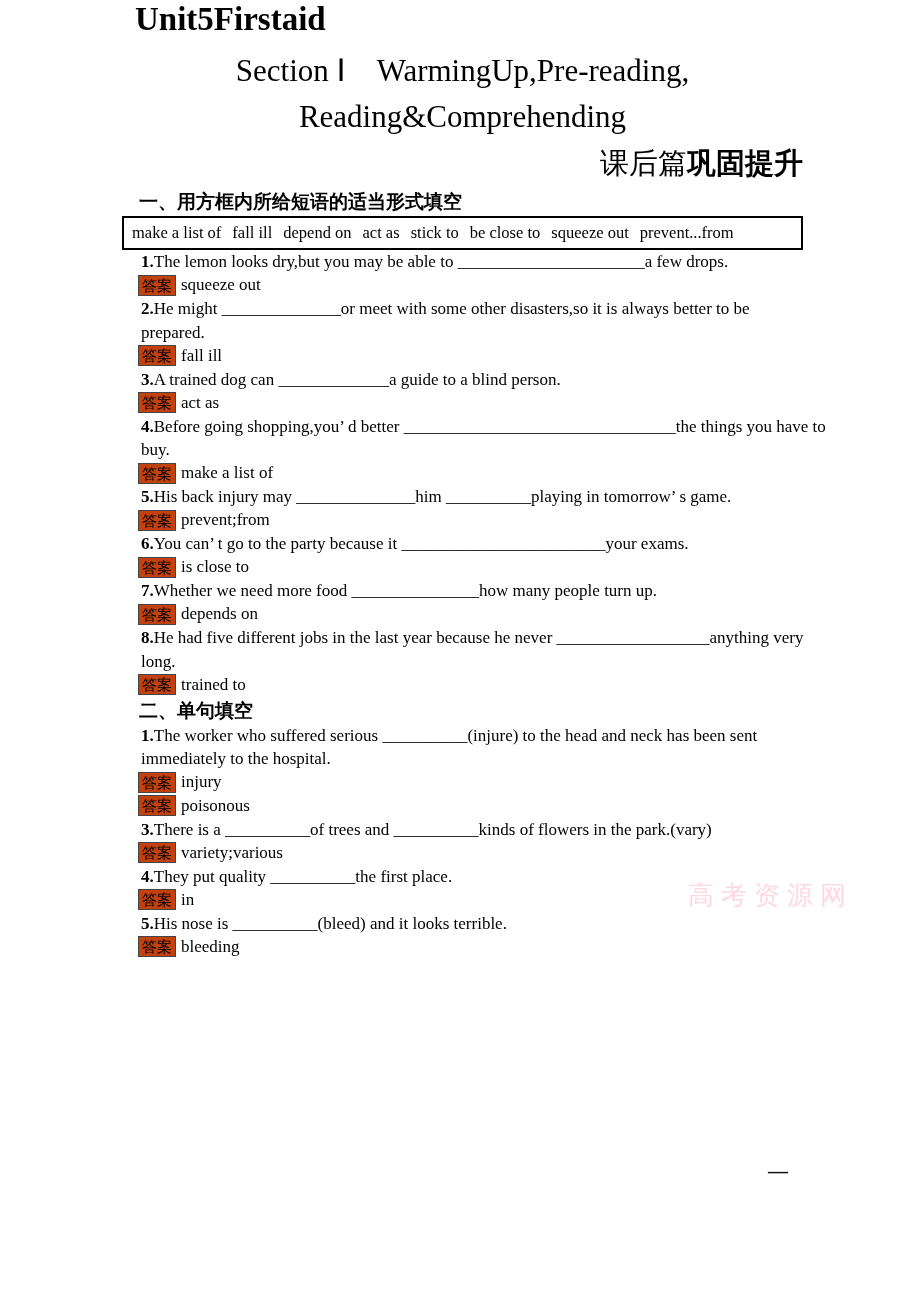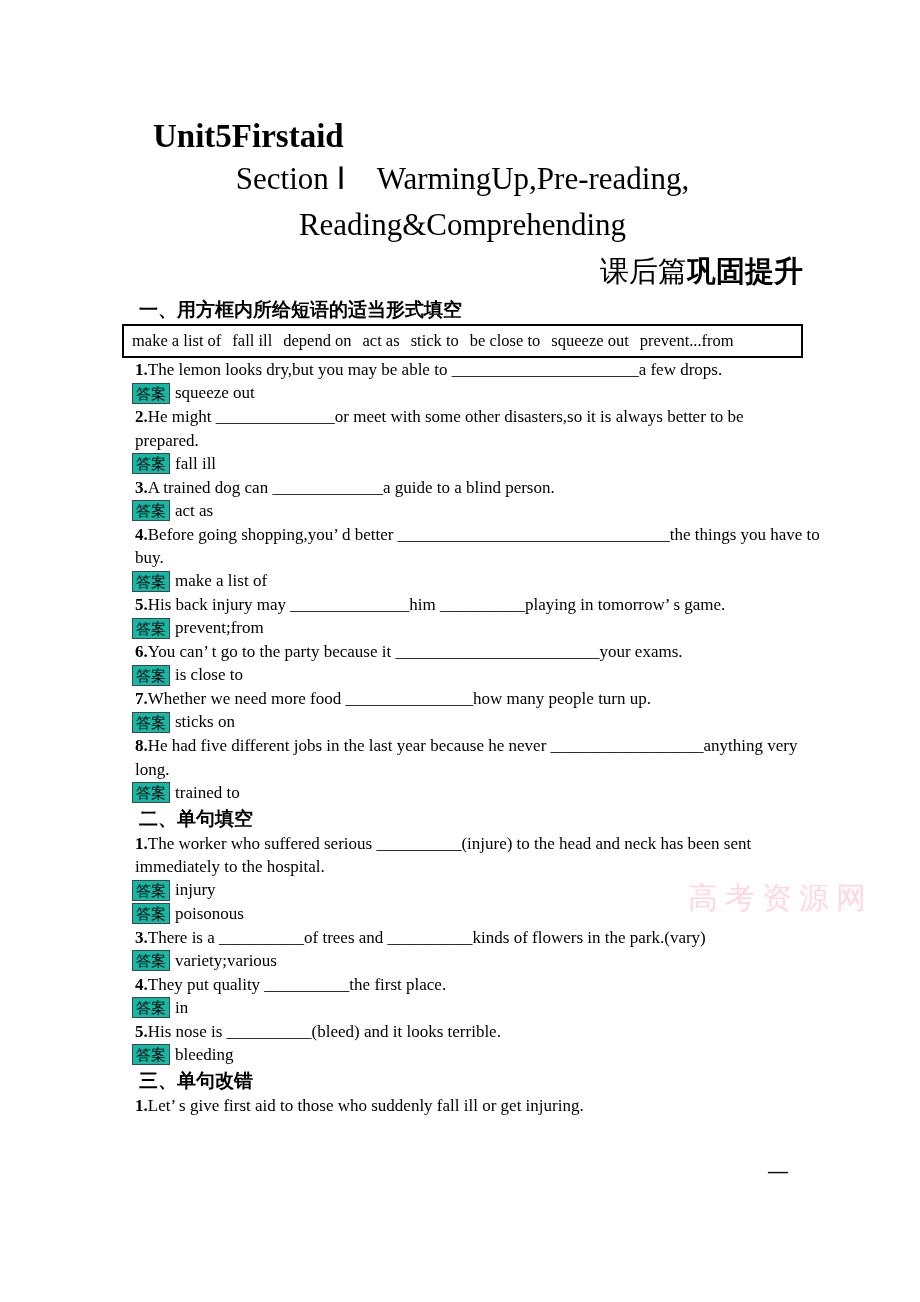--- a/index.html
+++ b/index.html
@@ -12,34 +12,33 @@
     font-family:"Liberation Serif", serif;
     color:#000;
   }
   .content {
     position:absolute;
     left:122px;
     top:0;
     width:681px;
   }
   .unit-title {
-    margin:0 0 0 31px;
-    padding-top:117px;
+    margin:0 0 0 13px;
     font-size:33px;
     line-height:39px;
     font-weight:bold;
     font-family:"Liberation Serif", serif;
   }
   .center-line {
     font-size:31px;
     line-height:46px;
     text-align:center;
     font-family:"Liberation Serif", serif;
   }
-  .center-line.first { }
+  .center-line.first { margin-top:9px; }
   .subheader {
     margin-top:3px;
     font-size:29px;
     line-height:41px;
     text-align:right;
   }
   .sub-reg { font-family:"Liberation Serif", serif; font-weight:normal; }
   .sub-bold { font-family:"Liberation Sans", sans-serif; font-weight:bold; }
   .sec-heading {
     margin:1px 0 1px 17px;
@@ -53,50 +52,50 @@
     margin-top:2px;
     border:2px solid #000;
     padding:3px 8px;
     display:flex;
     gap:11px;
     font-size:16.5px;
     line-height:24px;
     white-space:nowrap;
     box-sizing:border-box;
   }
-  .item { margin-left:13px; }
+  .item { margin-left:19px; }
   .q-line {
     font-size:17px;
     line-height:23.5px;
     white-space:nowrap;
   }
   .qnum { font-weight:bold; }
   .ans-row {
     display:flex;
     align-items:center;
     gap:5px;
     height:23.5px;
     margin-left:-3px;
   }
   .ans-badge {
     display:inline-block;
     border:1px solid #444;
-    background:#14b8a6;
+    background:#c2410c;
     font-family:"Liberation Sans", sans-serif;
     font-size:15px;
     line-height:19px;
     padding:0 3px;
     text-align:center;
   }
   .ans-text { font-size:17px; }
   .watermark {
     position:absolute;
     left:688px;
     top:878px;
-    font-size:30px;
+    font-size:26px;
     letter-spacing:7px;
     font-family:"Liberation Sans", sans-serif;
     color:#ffc2cf;
     opacity:0.65;
     pointer-events:none;
   }
   .page-dash {
     position:absolute;
     left:768px;
     top:1160px;
@@ -178,21 +177,21 @@
         <div class="ans-row">
             <span class="ans-badge">答案</span>
             <span class="ans-text">is close to</span>
           </div>
       </div>
 
       <div class="item">
         <div class="q-line"><span class="qnum">7.</span><span class="q-text">Whether we need more food _______________how many people turn up.</span></div>
         <div class="ans-row">
             <span class="ans-badge">答案</span>
-            <span class="ans-text">sticks on</span>
+            <span class="ans-text">depends on</span>
           </div>
       </div>
 
       <div class="item">
         <div class="q-line"><span class="qnum">8.</span><span class="q-text">He had five different jobs in the last year because he never __________________anything very</span></div>
         <div class="q-line">long.</div>
         <div class="ans-row">
             <span class="ans-badge">答案</span>
             <span class="ans-text">trained to</span>
           </div>
@@ -236,25 +235,18 @@
 
       <div class="item">
         <div class="q-line"><span class="qnum">5.</span><span class="q-text">His nose is __________(bleed) and it looks terrible.</span></div>
         <div class="ans-row">
             <span class="ans-badge">答案</span>
             <span class="ans-text">bleeding</span>
           </div>
       </div>
     </div>
 
-    <div class="section">
-      <div class="sec-heading">三、单句改错</div>
-
-      <div class="item">
-        <div class="q-line"><span class="qnum">1.</span><span class="q-text">Let’ s give first aid to those who suddenly fall ill or get injuring.</span></div>
-      </div>
-    </div>
 
   </div>
 
   <div class="watermark">高考资源网</div>
   <div class="page-dash">—</div>
 </div>
 
 </body></html>

